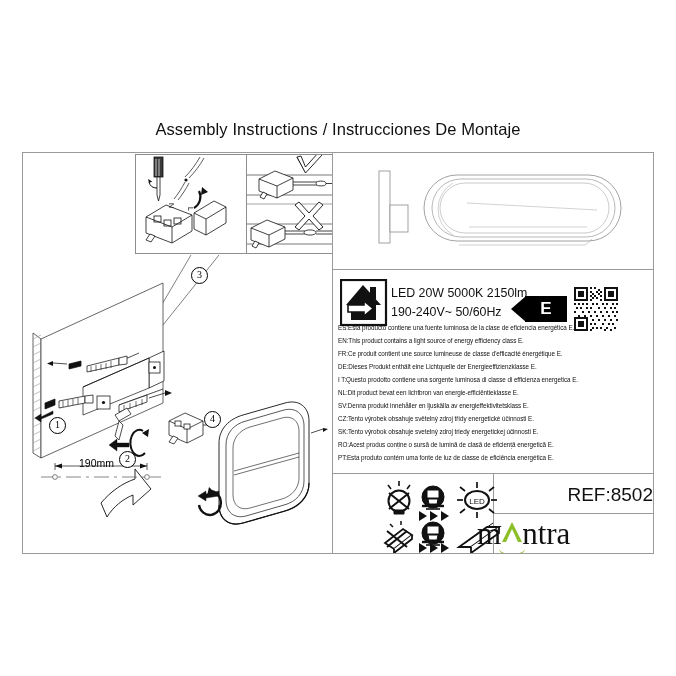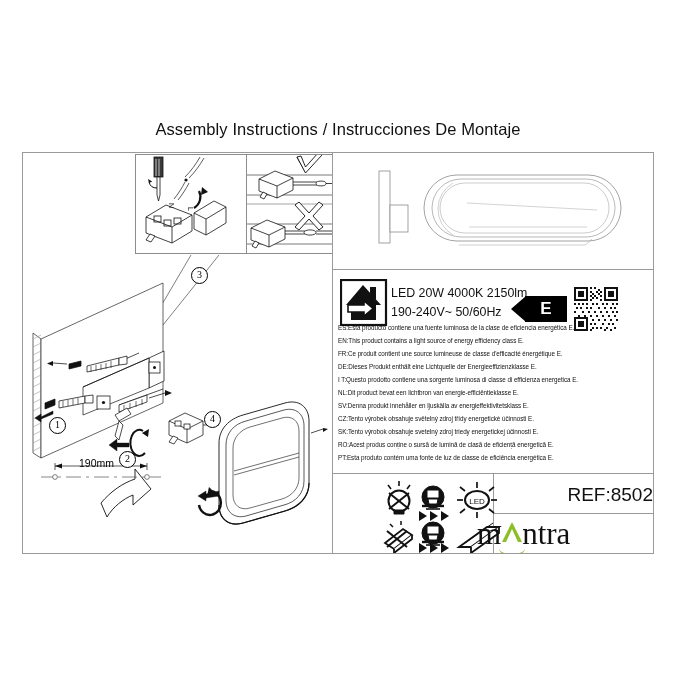--- a/index.html
+++ b/index.html
@@ -325,21 +325,21 @@
       </g>
     </svg>
 
     <svg width="48" height="48" style="position:absolute;left:7px;top:126px;">
       <rect x="1" y="1" width="45" height="45" fill="#fff" stroke="#111" stroke-width="2.2"></rect>
       <path d="M23 6 L41 26 L36 26 L36 41 L11 41 L11 26 L6 26 Z" fill="#111"></path>
       <rect x="30" y="8" width="6" height="12" fill="#111"></rect>
       <path d="M8 26 L24 26 L24 22 L33 29.5 L24 37 L24 33 L8 33 Z" fill="#fff" stroke="#111" stroke-width="1.6"></path>
     </svg>
 
-    <div class="spec" style="left:58px;top:133px;">LED 20W 4000K 2150lm</div>
+    <div class="spec" style="left:58px;top:133px;">LED 20W 5000K 2150lm</div>
     <div class="spec" style="left:58px;top:152px;">190-240V~ 50/60Hz</div>
 
     <div class="ecls" style="left:178px;top:143px;">
       <div class="eArrow">
         <div class="tip"></div>
         <div class="body"></div>
         <div class="lbl">E</div>
       </div>
     </div>
 

